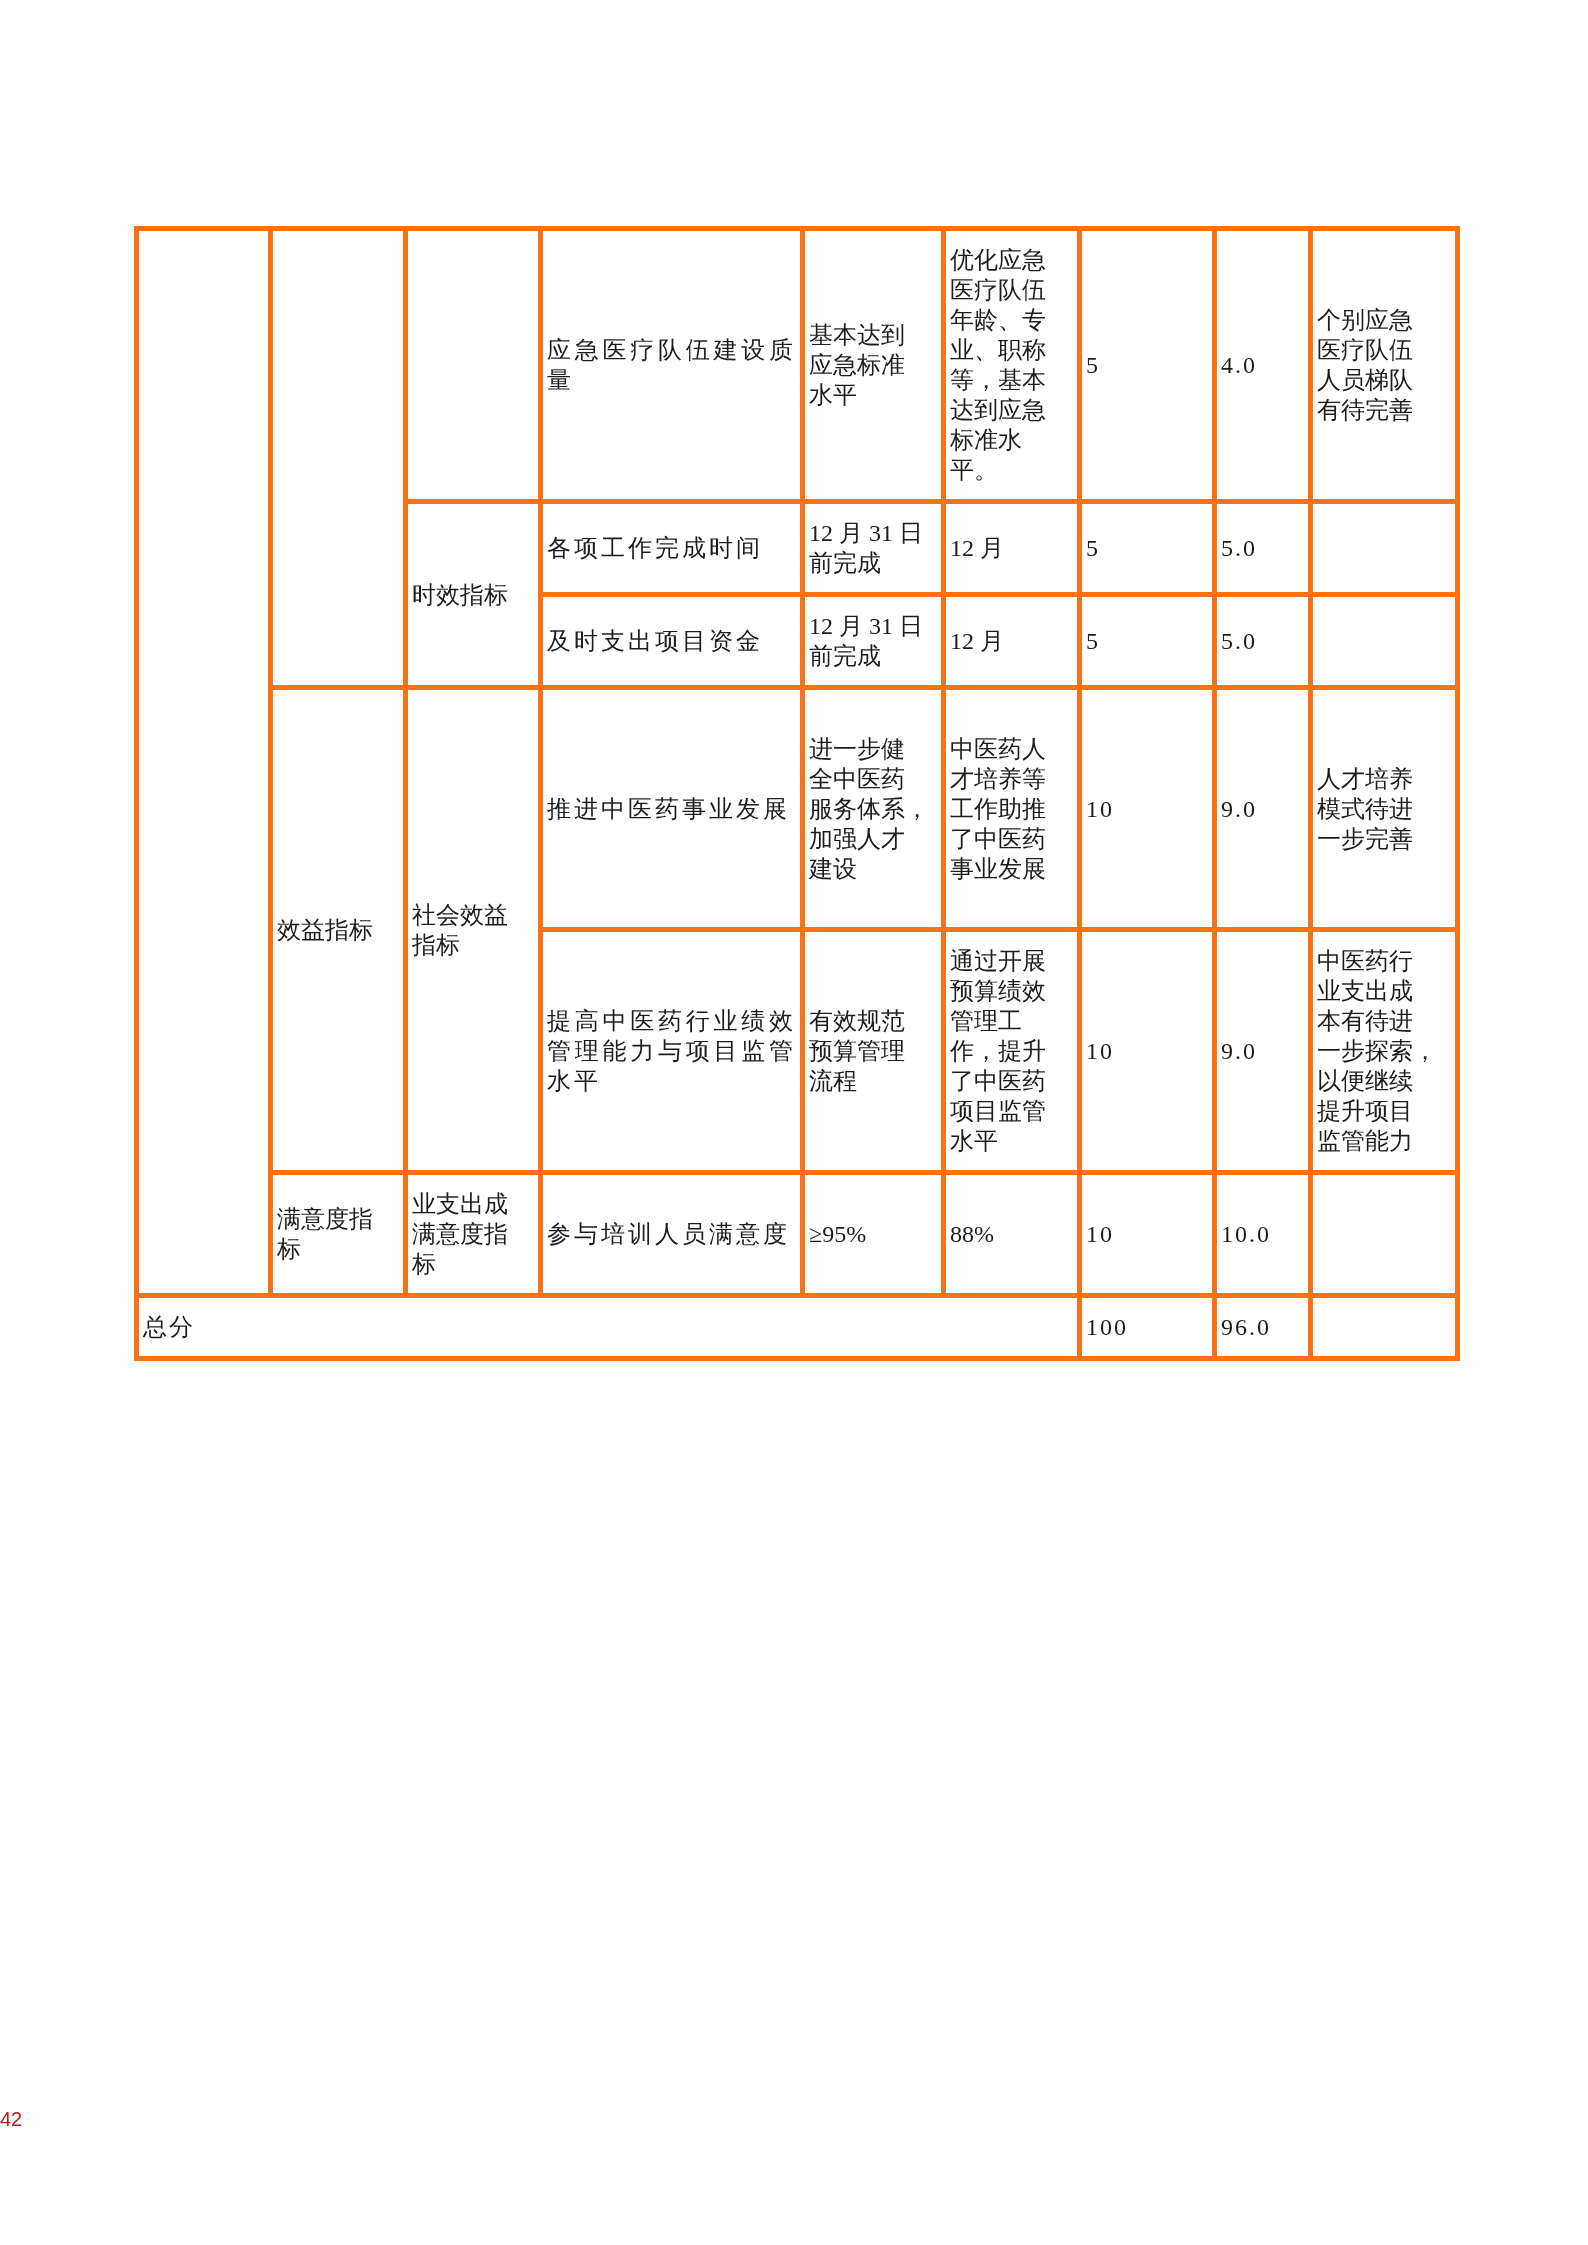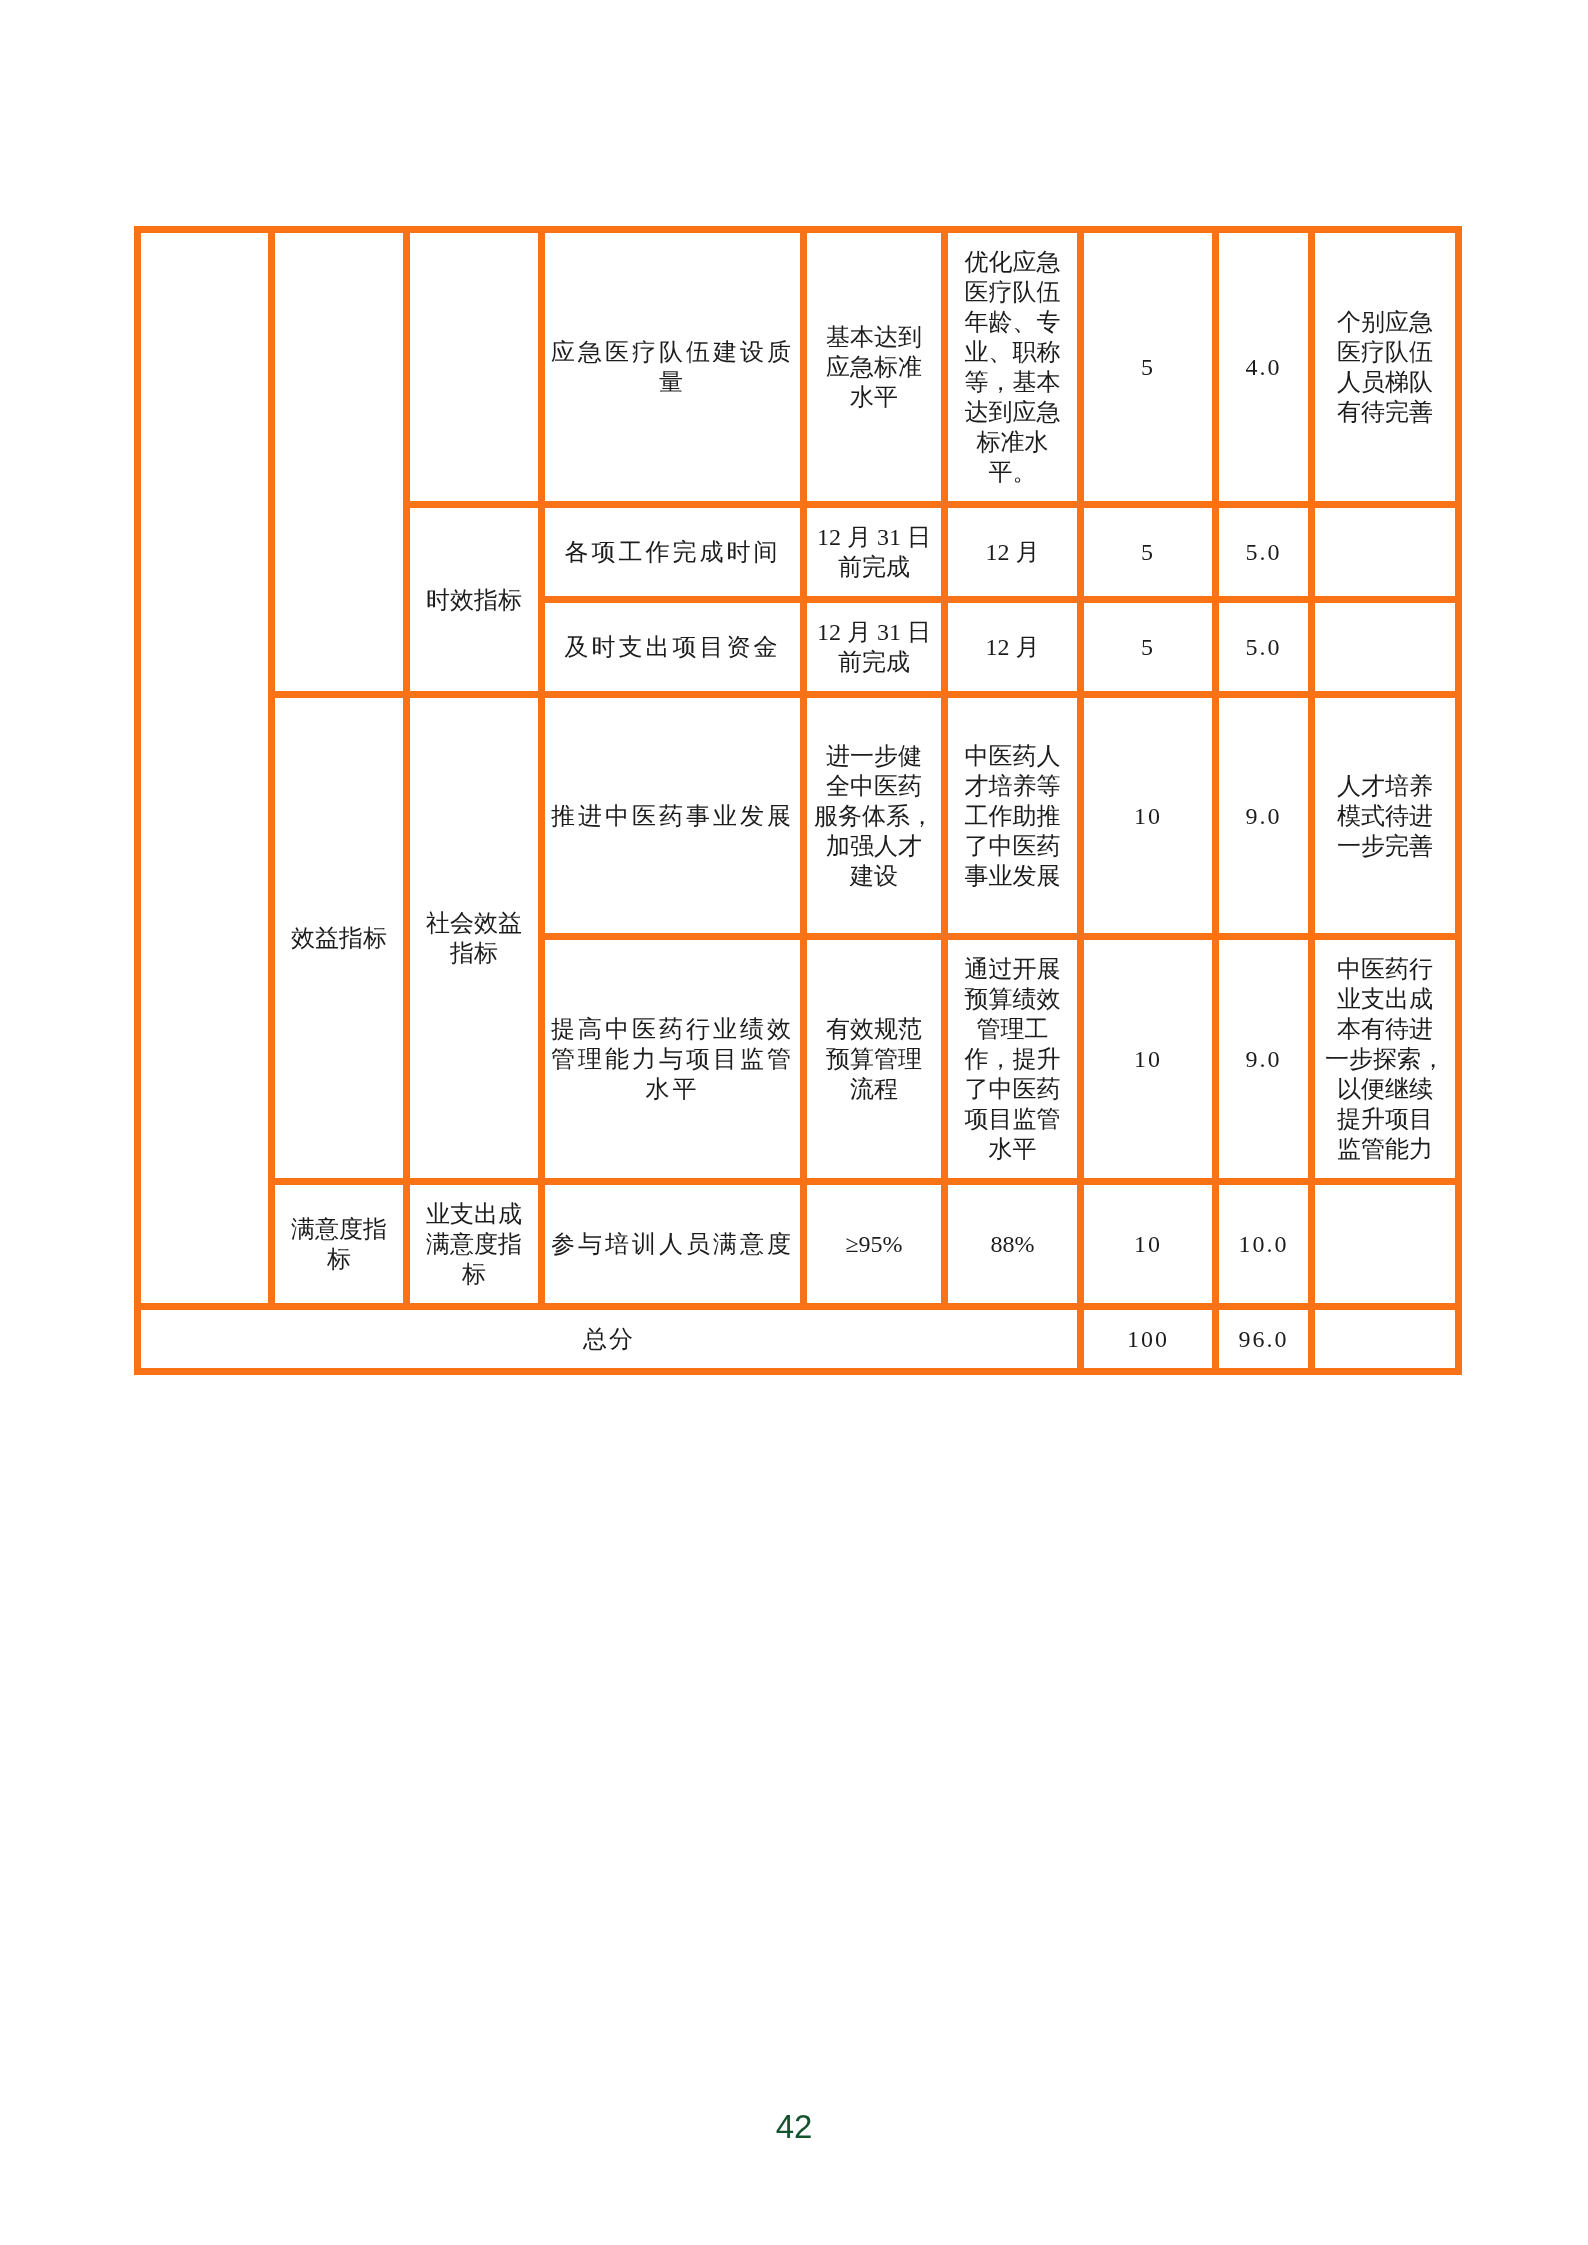--- a/index.html
+++ b/index.html
@@ -12,22 +12,21 @@
     color:#1c1c1c;
   }
   table.perf{
     position:absolute;
     left:134px;top:226px;
     width:1321px;
     border-collapse:collapse;
     table-layout:fixed;
   }
   table.perf td{
-    border:7px solid #f97316;
-    text-align:center;
+    border:5px solid #f97316;
     vertical-align:middle;
     font-size:24px;
     line-height:30px;
     white-space:pre-line;
     padding:14px 4px;
     overflow:hidden;
   }
   
   tr.tr1{height:251px;}
   tr.tr2{height:64px;}
@@ -46,24 +45,23 @@
     padding:0 8px;
     white-space:normal;
   }
   td.num{letter-spacing:2px;}
   td.tight{line-height:28px;}
   td.total-label{letter-spacing:2px;}
   .page-number{
     position:absolute;
     left:0;top:2108px;
     width:100%;
-    text-align:center;
     font-family:"Liberation Sans","DejaVu Sans",sans-serif;
-    font-size:33px;
-    color:#14532d;
+    font-size:20px;
+    color:#b91c1c;
   }
 </style>
 </head>
 <body>
 
 <div class="page">
 
   <table class="perf">
     <colgroup>
       <col style="width:134px">

